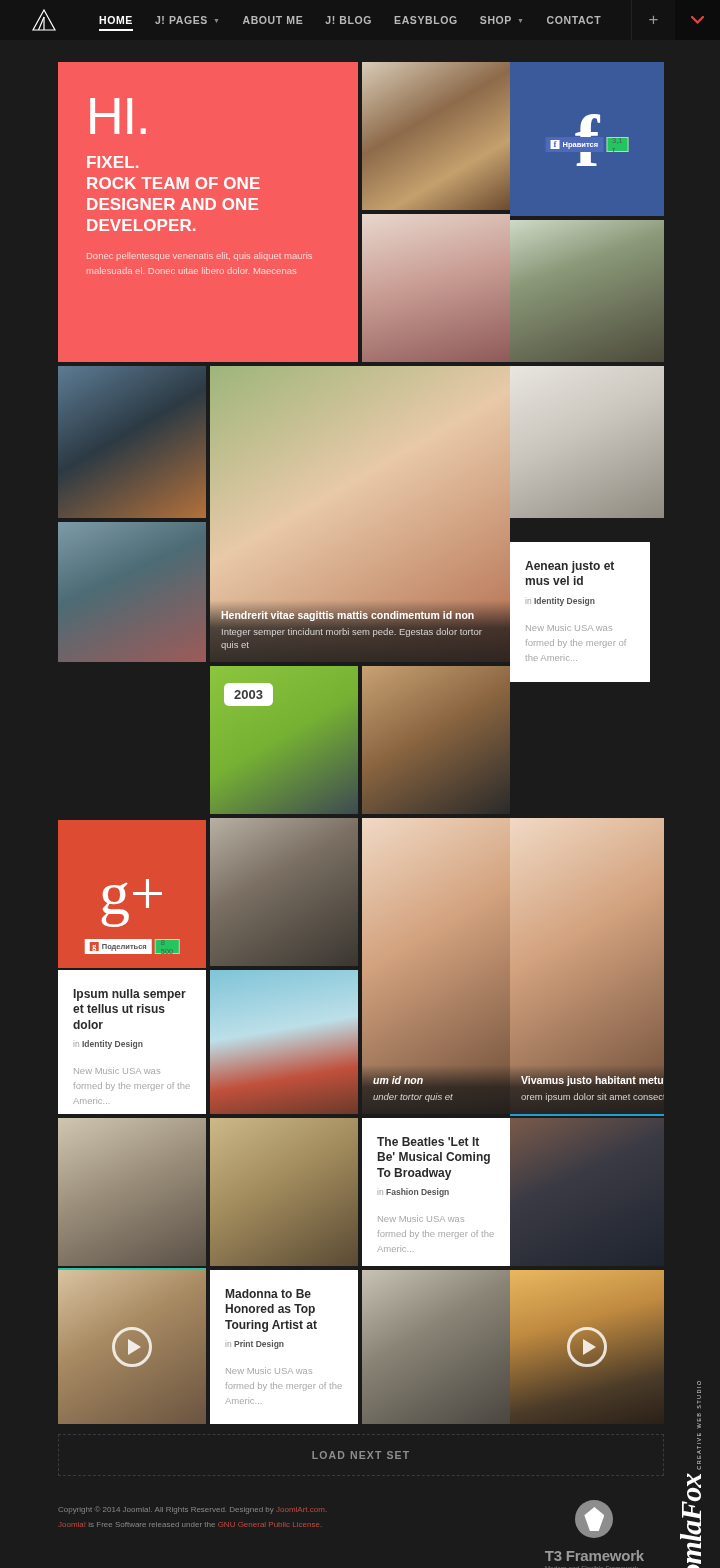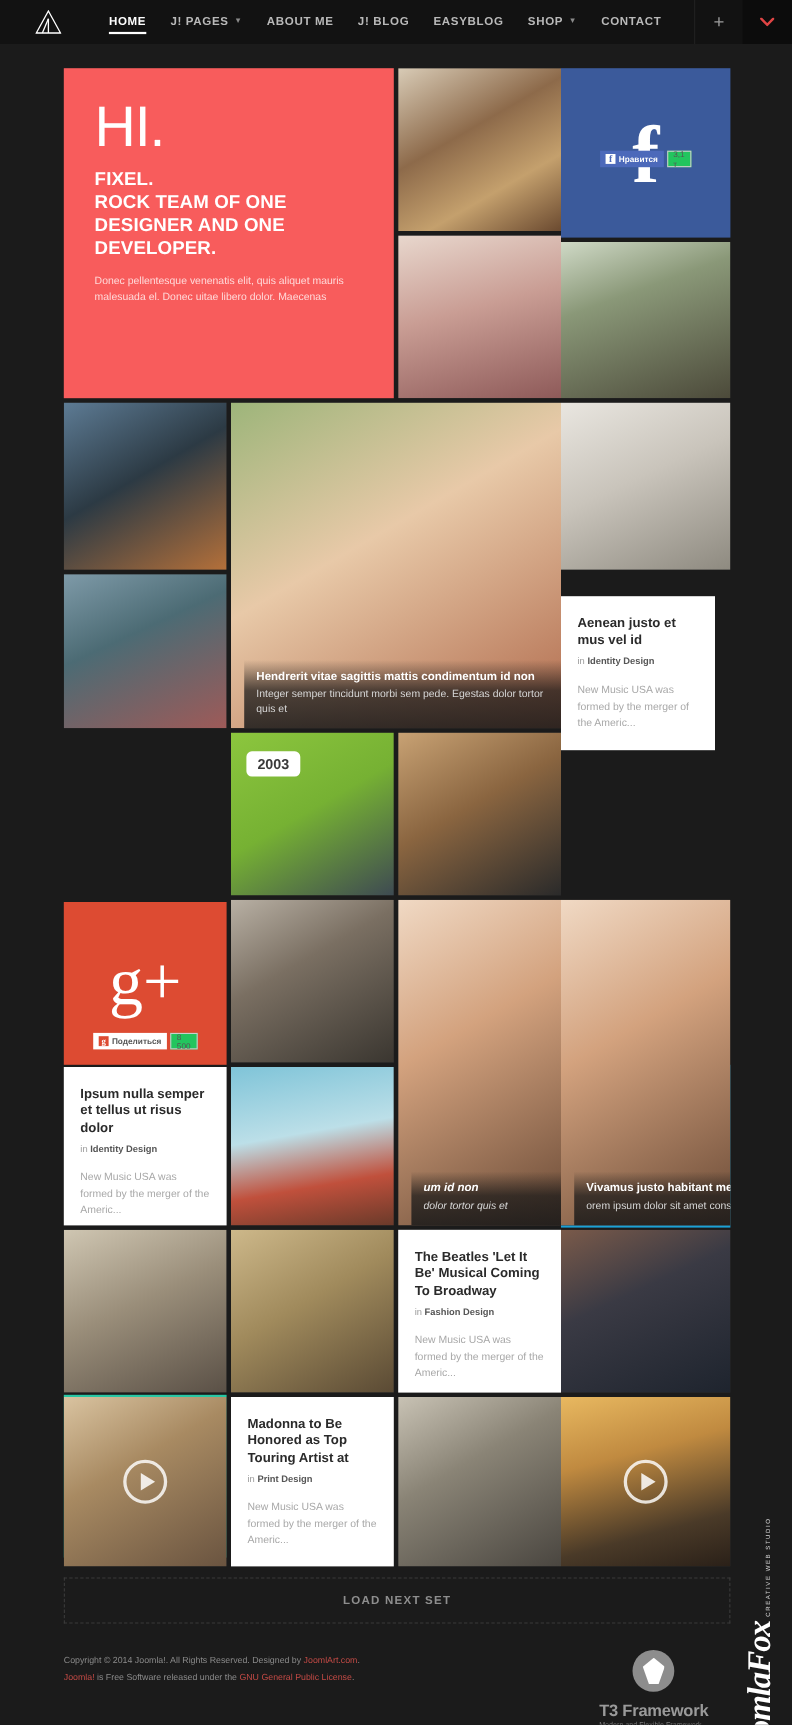--- a/index.html
+++ b/index.html
@@ -97,21 +97,21 @@
   .p-chair  { background: linear-gradient(170deg,#7fc4d8 0%,#bcdfe8 42%,#c0503c 72%,#6a3a2a 100%); }
   .p-shoe   { background: linear-gradient(155deg,#cfc6b2 0%,#9a8e7a 45%,#5a5046 100%); }
   .p-heart  { background: linear-gradient(150deg,#cdb88a 0%,#a08a5c 45%,#5a4a34 100%); }
   .p-desk   { background: linear-gradient(155deg,#7a5a4a 0%,#3a3a44 40%,#1e242e 100%); }
   .p-carw   { background: linear-gradient(150deg,#d9c3a0 0%,#a88a62 40%,#6a5440 100%); }
   .p-skate  { background: linear-gradient(150deg,#c8c2b4 0%,#8a8476 40%,#4a4640 100%); }
   .p-climb  { background: linear-gradient(165deg,#e8b860 0%,#c08a40 35%,#4a3a28 75%,#2a2018 100%); }
 
   
   .cap {
-    position: absolute; left: 12px; right: 0; bottom: 0; padding: 9px 11px 11px 11px;
+    position: absolute; left: 0; right: 0; bottom: 0; padding: 9px 11px 11px 11px;
     background: linear-gradient(to bottom, rgba(25,25,25,0) 0%, rgba(25,25,25,.72) 45%, rgba(25,25,25,.85) 100%);
     color: #fff;
   }
   .cap .t { font-size: 10.5px; font-weight: bold; line-height: 1.25; }
   .cap .s { font-size: 9.5px; line-height: 1.3; margin-top: 4px; color: #d6d6d6; }
 
   
   .card { background: #fff; padding: 17px 15px 0 15px; }
   .card .ttl { font-size: 12px; font-weight: bold; color: #2a2a2a; line-height: 1.28; max-height: 46px; overflow: hidden; }
   .card .meta { font-size: 8.5px; color: #9b9b9b; margin-top: 6px; }
@@ -286,21 +286,21 @@
     </div>
 
     <div class="tile" style="left:152px;top:756px;width:148px;height:148px;">
         <div class="ph p-run"></div>
       </div>
 
     <div class="tile" style="left:304px;top:756px;width:148px;height:296px;font-style:italic;">
       <div class="ph p-smile"></div>
       <div class="cap">
         <div class="t">um id non</div>
-        <div class="s">dolor tortor quis et</div>
+        <div class="s">under tortor quis et</div>
       </div>
     </div>
 
     <div class="tile" style="left:452px;top:756px;width:154px;height:296px;">
       <div class="ph p-smile"></div>
       <div class="cap">
         <div class="t" style="white-space:nowrap;">Vivamus justo habitant metus et ac adipisci</div>
         <div class="s" style="white-space:nowrap;">orem ipsum dolor sit amet consectetuer In adipisci</div>
       </div>
     </div>

